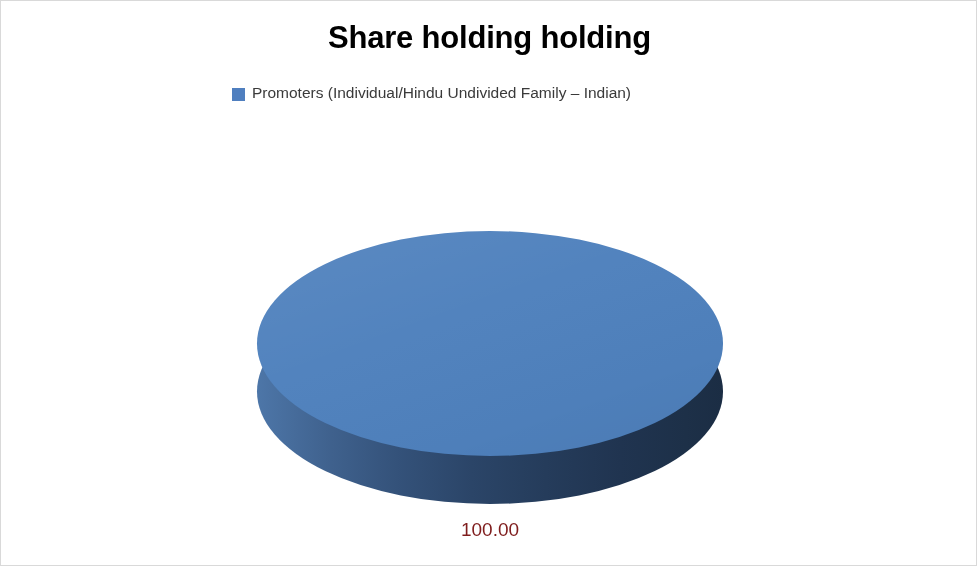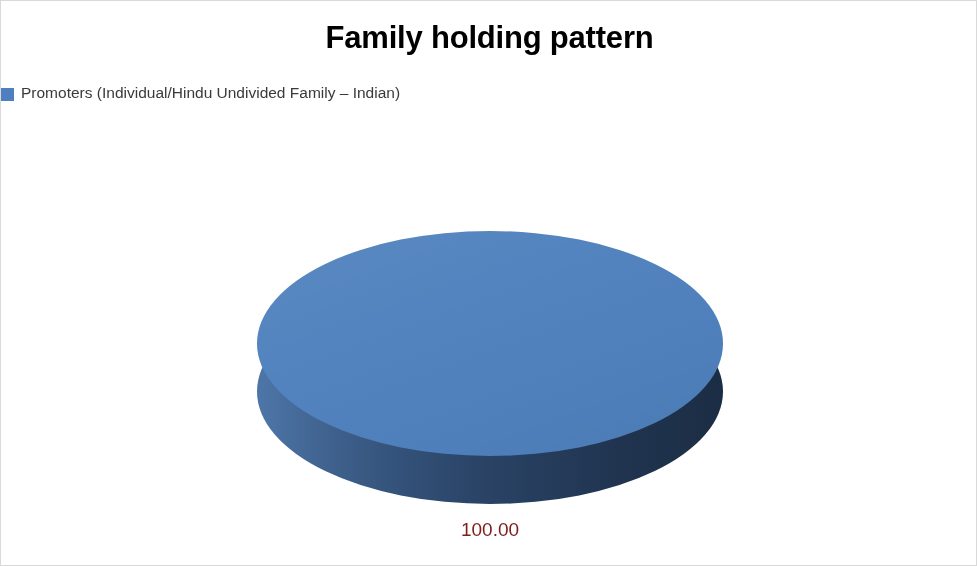--- a/index.html
+++ b/index.html
@@ -37,20 +37,21 @@
     white-space: nowrap;
   }
 
   
   .chart-legend {
     position: absolute;
     left: 0;
     top: 83px;
     width: 861px;
     display: flex;
+    justify-content: center;
     align-items: center;
   }
   .legend-entry {
     display: flex;
     align-items: center;
     gap: 7px;
   }
   .legend-swatch {
     width: 13px;
     height: 13px;
@@ -134,21 +135,21 @@
     color: #7f1d1d;
     line-height: 24px;
     white-space: nowrap;
   }
 </style>
 </head>
 <body>
 
 <div class="chart-frame">
 
-  <div class="chart-title">Family holding pattern</div>
+  <div class="chart-title">Share holding holding</div>
 
   <div class="chart-legend">
     <div class="legend-entry">
       <span class="legend-swatch"></span>
       <span class="legend-label">Promoters (Individual/Hindu Undivided Family – Indian)</span>
     </div>
   </div>
 
   <div class="pie-wrap">
     <div class="pie-wall"></div>

